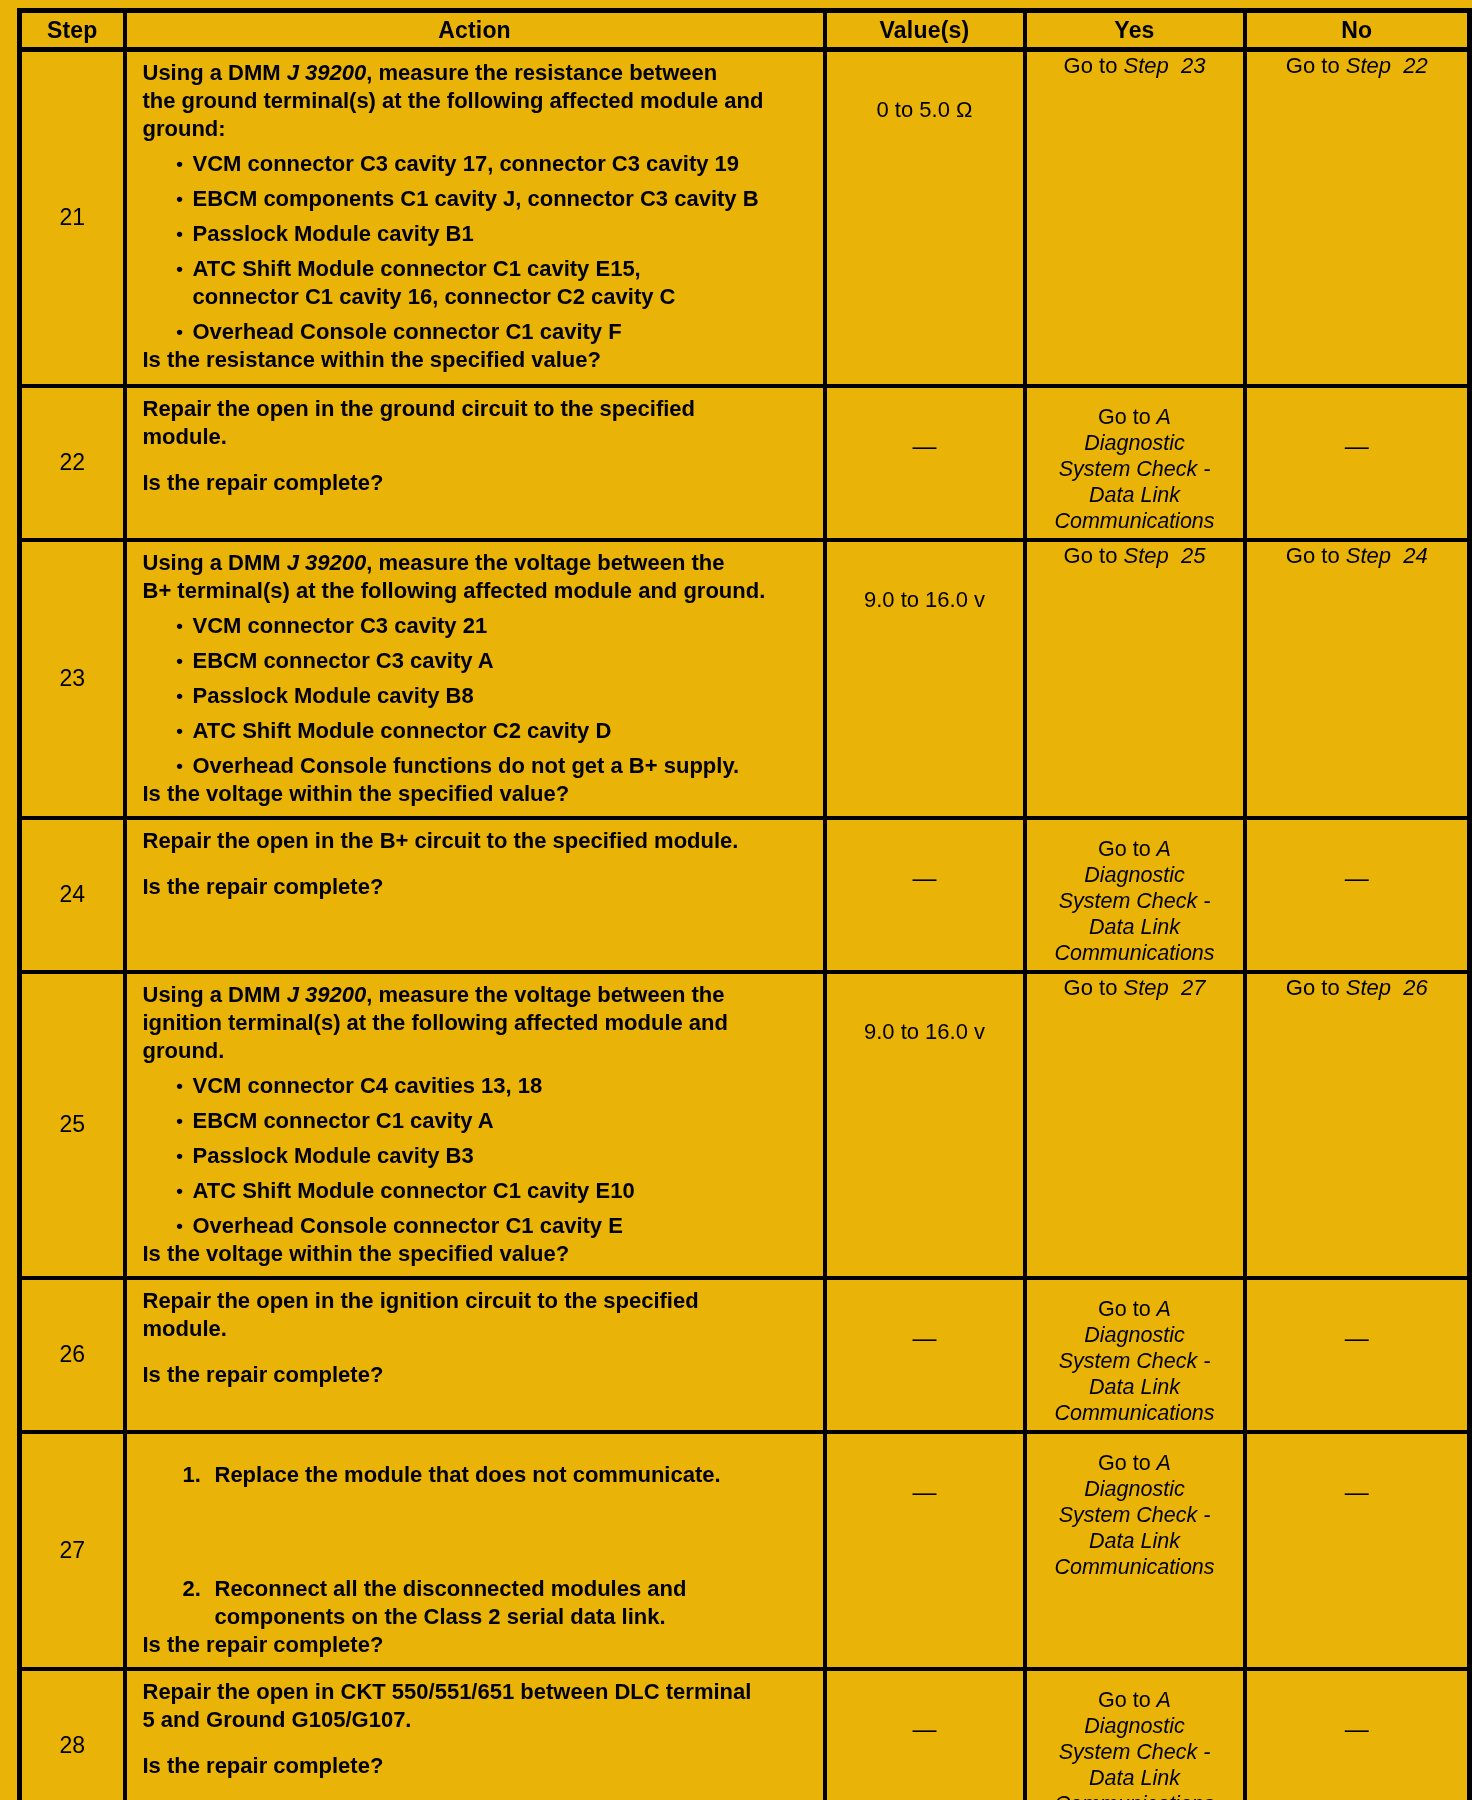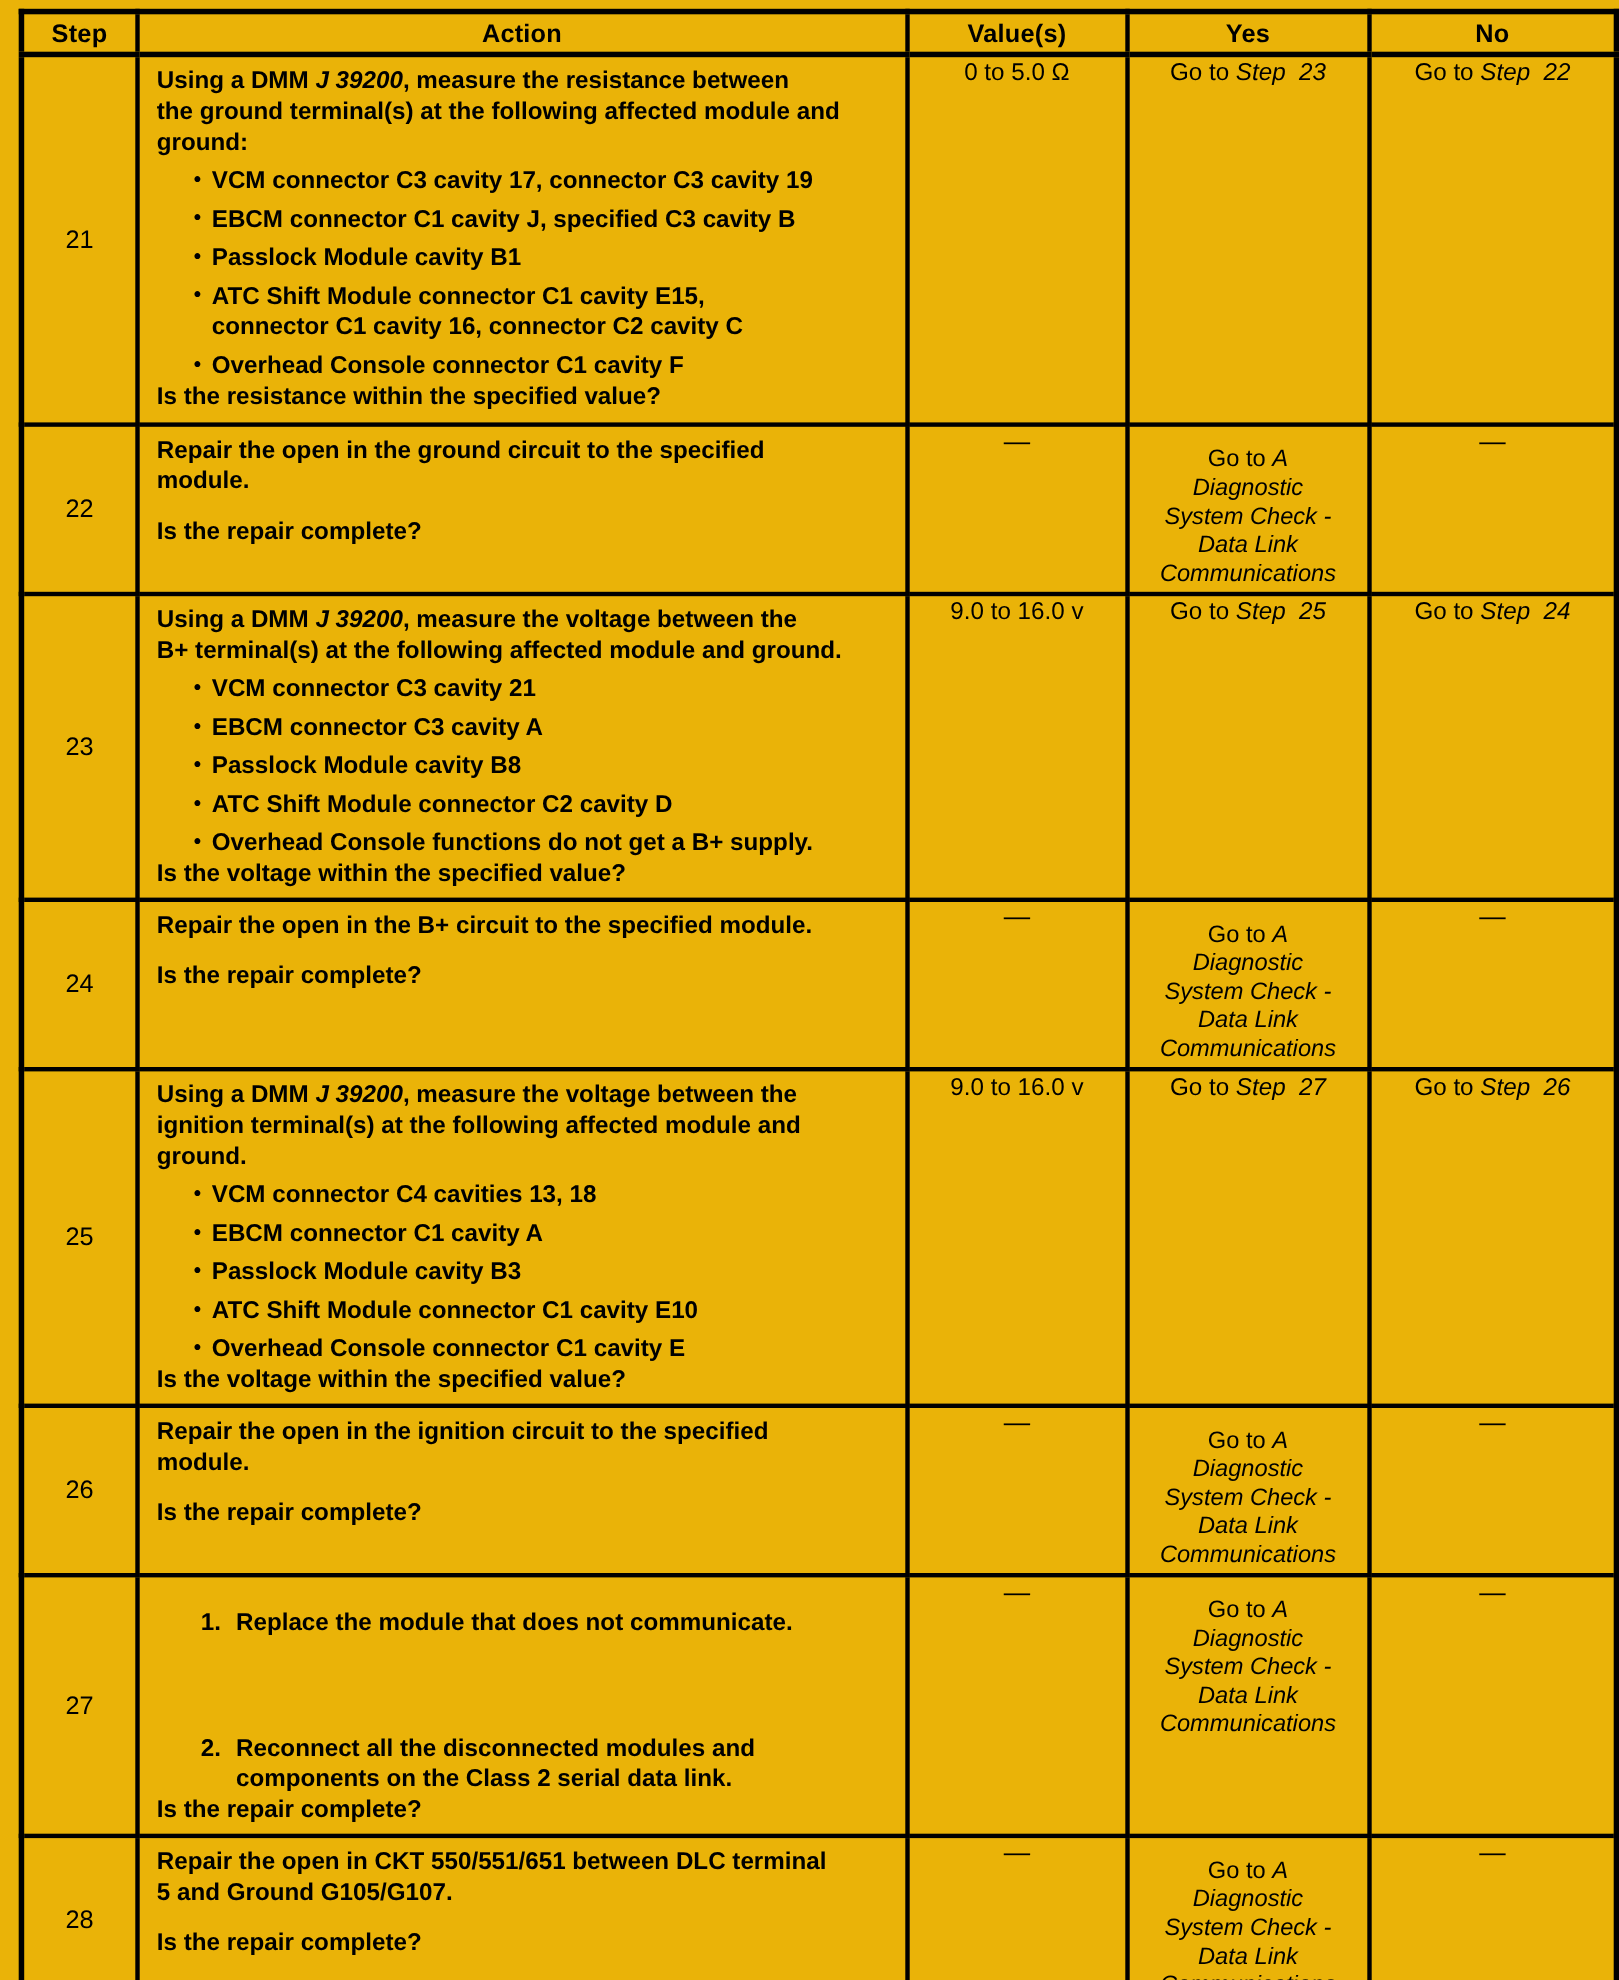--- a/index.html
+++ b/index.html
@@ -37,21 +37,21 @@
   .num-row { display:flex; margin-left:40px; align-items:flex-start; }
   .num-row.first { margin-top:20px; }
   .num-row.later { margin-top:86px; }
   .num-marker { width:32px; flex:0 0 32px; }
   .num-text { white-space:pre-line; flex:1 1 auto; }
   .question { margin-top:18px; }
   .question.pin-bottom { margin-top:auto; padding-bottom:2px; }
   
   .cell-fill { box-sizing:border-box; height:100%; display:flex; flex-direction:column;
                align-items:center; font-size:22px; line-height:27px; text-align:center; }
-  .mode-center { justify-content:flex-end; }
+  .mode-center { justify-content:flex-end;margin-top:44px; }
   .mode-bottom { justify-content:flex-end; padding-bottom:8px; }
   .mode-ref { justify-content:center; padding:4px 2px;margin-top:12px; }
   .mode-ref.ref-bottom { justify-content:flex-end; padding-bottom:8px; }
   .ref-text { white-space:pre-line; font-size:21.5px; line-height:26px; }
   .dash { font-size:24px; }
   .goto-text { white-space:nowrap; }
 </style>
 </head>
 <body>
 
@@ -82,21 +82,21 @@
             <div class="action-inner">
               <div class="para"><span>Using a DMM </span><span class="it">J 39200</span><span>, measure the resistance between
 the ground terminal(s) at the following affected module and
 ground:</span></div>
               <div class="bullet-row">
                 <span class="bullet-glyph">•</span>
                 <span class="bullet-text">VCM connector C3 cavity 17, connector C3 cavity 19</span>
               </div>
               <div class="bullet-row">
                 <span class="bullet-glyph">•</span>
-                <span class="bullet-text">EBCM connector C1 cavity J, specified C3 cavity B</span>
+                <span class="bullet-text">EBCM components C1 cavity J, connector C3 cavity B</span>
               </div>
               <div class="bullet-row">
                 <span class="bullet-glyph">•</span>
                 <span class="bullet-text">Passlock Module cavity B1</span>
               </div>
               <div class="bullet-row">
                 <span class="bullet-glyph">•</span>
                 <span class="bullet-text">ATC Shift Module connector C1 cavity E15,
 connector C1 cavity 16, connector C2 cavity C</span>
               </div>

